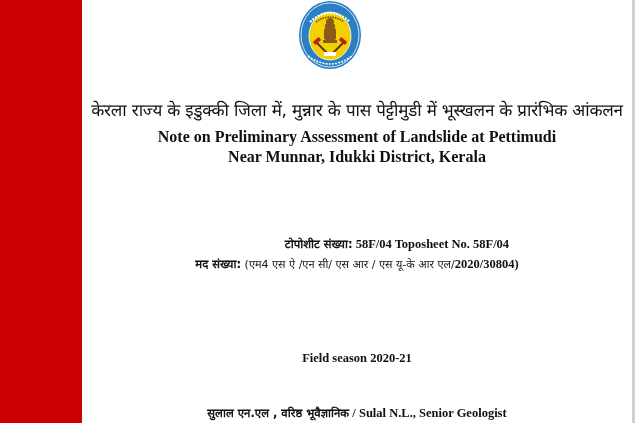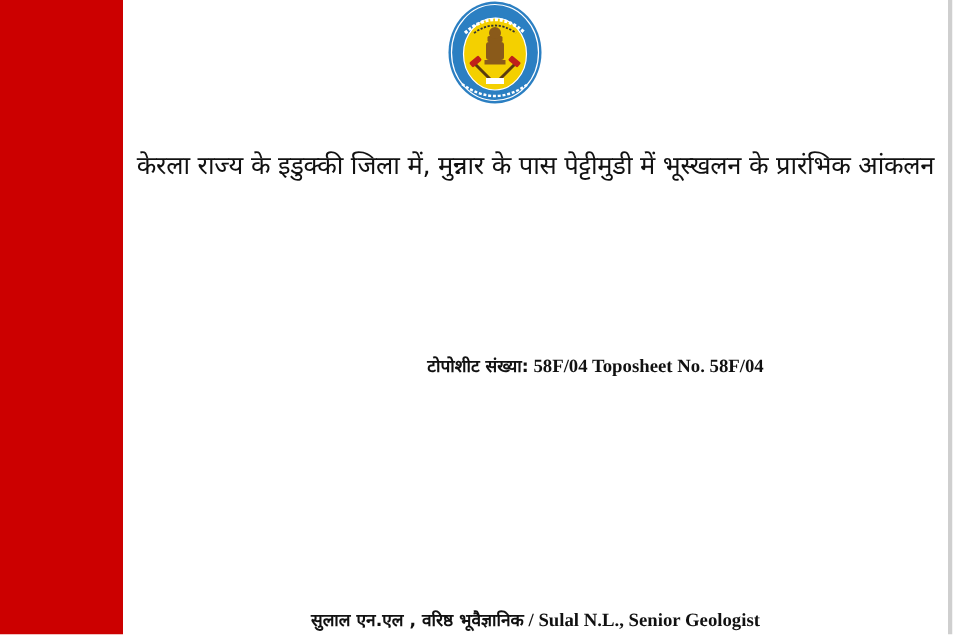--- a/index.html
+++ b/index.html
@@ -48,25 +48,31 @@
       <rect x="25" y="40" width="14" height="3" fill="#8a5a1a"></rect>
       <path d="M18 42 L30 54 M46 42 L34 54" stroke="#5a3a10" stroke-width="2"></path>
       <rect x="15" y="39" width="8" height="4" rx="1" fill="#c0201a" transform="rotate(-40 19 41)"></rect>
       <rect x="41" y="39" width="8" height="4" rx="1" fill="#c0201a" transform="rotate(40 45 41)"></rect>
       <rect x="26" y="52" width="12" height="4" fill="#ffffff"></rect>
       <path d="M10 56 Q32 72 54 56" fill="none" stroke="#ffffff" stroke-width="1.6" stroke-dasharray="2 1.2"></path>
     </svg>
   </div>
 
   <div class="line hindi-title">केरला राज्य के इडुक्की जिला में, मुन्नार के पास पेट्टीमुडी में भूस्खलन के प्रारंभिक आंकलन</div>
+  <div class="line en-title1">Note on Preliminary Assessment of Landslide at Pettimudi</div>
+  <div class="line en-title2">Near Munnar, Idukki District, Kerala</div>
 
   <div class="line topo">
     <span class="deva">टोपोशीट संख्या:</span><span> 58F/04 </span><span>Toposheet No. 58F/04</span>
   </div>
 
+  <div class="line mad">
+    <span class="deva">मद संख्या:</span><span class="deva-light"> (एम4 एस ऐ /एन सी/ एस आर / एस यू-के आर एल/</span><span>2020/30804)</span>
+  </div>
 
 
 
+  <div class="line season-en">Field season 2020-21</div>
 
   <div class="line author">
     <span class="deva">सुलाल एन.एल , वरिष्ठ भूवैज्ञानिक</span><span> / </span><span>Sulal N.L., Senior Geologist</span>
   </div>
 </div>
 
 </body></html>

